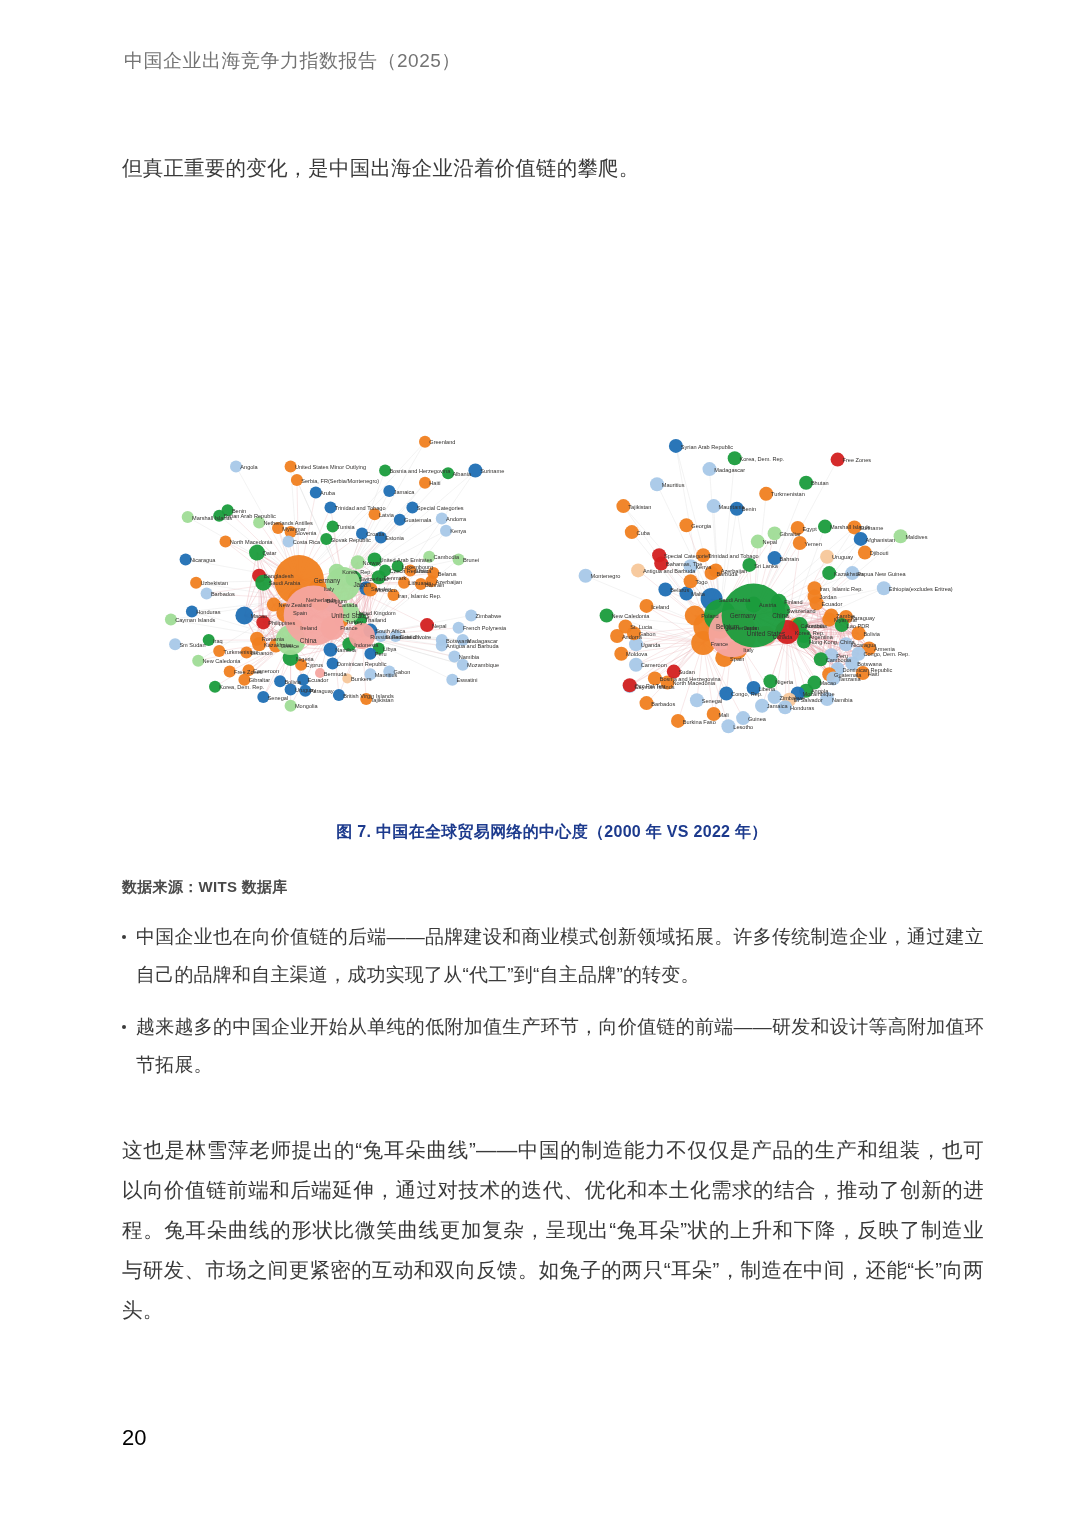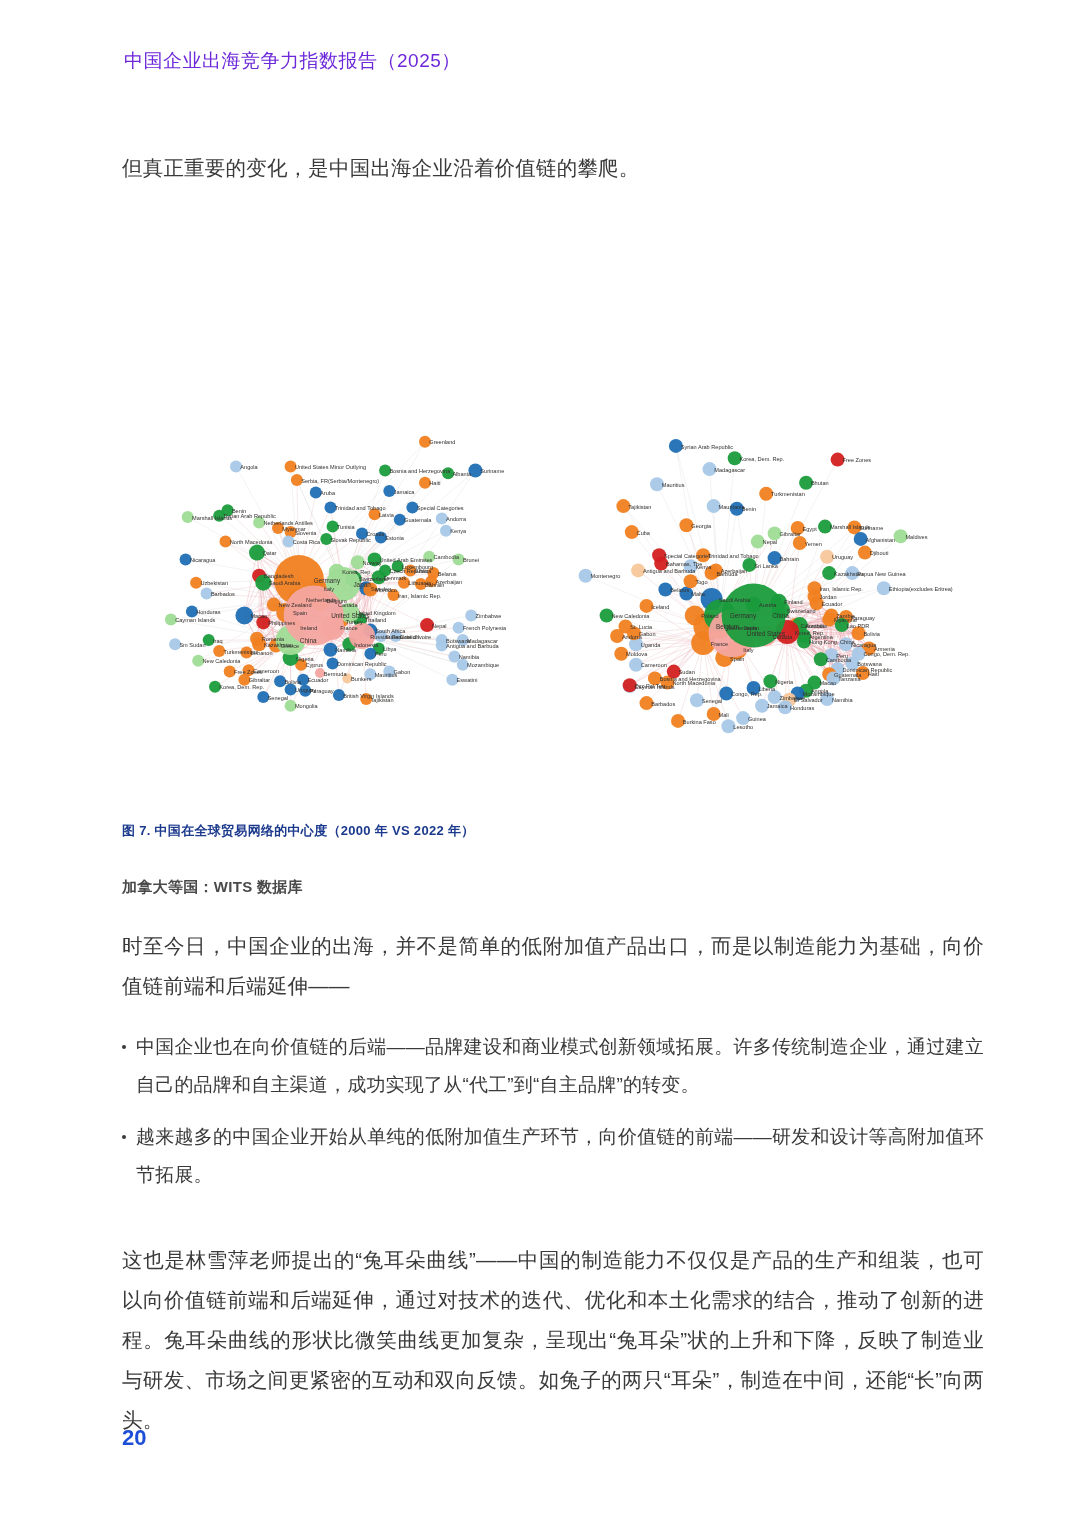--- a/index.html
+++ b/index.html
@@ -7,21 +7,21 @@
     width:1080px; height:1527px;
     background:#ffffff;
     font-family:"Liberation Sans","DejaVu Sans",sans-serif;
     position:relative;
     overflow:hidden;
   }
   .page { position:relative; width:1080px; height:1527px; background:#fff; }
 
   .running-head{
     position:absolute; left:124px; top:48px;
-    font-size:19px; color:#6d28d9; letter-spacing:.5px;
+    font-size:19px; color:#737373; letter-spacing:.5px;
     white-space:nowrap;
   }
 
   .body-col{
     position:absolute; left:122px; top:140px; width:860px;
   }
 
   p.para{
     margin:8px 0 22px 0;
     font-size:20.5px;
@@ -54,39 +54,39 @@
   .netpanel{
     position:absolute; top:0; width:420px; height:380px;
     overflow:hidden;
   }
   .netpanel.left{ left:30px; }
   .netpanel.right{ left:430px; }
   .netsvg{ display:block; }
 
   .fig-caption{
     position:absolute; left:122px; top:822px; width:860px;
-    text-align:left;
-    font-size:13px; font-weight:bold;
+    text-align:center;
+    font-size:16px; font-weight:bold;
     color:#1c3a8d;
     letter-spacing:.3px;
   }
   .fig-source{
     position:absolute; left:122px; top:878px;
     font-size:15px; font-weight:bold; color:#4a4a4a;
     letter-spacing:.3px;
   }
 
   .lower-col{
     position:absolute; left:122px; top:918px; width:862px;
   }
   .gap{ height:24px; }
 
   .page-num{
     position:absolute; left:122px; top:1425px;
-    font-size:22px; color:#1d4ed8; font-weight:700;
+    font-size:22px; color:#000000; font-weight:400;
   }
 </style>
 </head>
 <body>
 
 <div class="page">
 
   <div class="running-head">中国企业出海竞争力指数报告（2025）</div>
 
   <div class="body-col">
@@ -1381,24 +1381,23 @@
             <text x="189.7" y="93.4" font-size="5.6" font-family="&quot;Liberation Sans&quot;,&quot;DejaVu Sans&quot;,sans-serif" fill="#33312f">Benin</text>
             <text x="76.3" y="90.7" font-size="5.6" font-family="&quot;Liberation Sans&quot;,&quot;DejaVu Sans&quot;,sans-serif" fill="#33312f">Tajikistan</text>
             <text x="139.3" y="109.8" font-size="5.6" font-family="&quot;Liberation Sans&quot;,&quot;DejaVu Sans&quot;,sans-serif" fill="#33312f">Georgia</text>
             <text x="84.6" y="116.7" font-size="5.6" font-family="&quot;Liberation Sans&quot;,&quot;DejaVu Sans&quot;,sans-serif" fill="#33312f">Cuba</text>
           </g>
         </svg>
     </div>
   </div>
 
   <div class="fig-caption">图 7. 中国在全球贸易网络的中心度（2000 年 VS 2022 年）</div>
-  <div class="fig-source">加拿大等国：WITS 数据库</div>
+  <div class="fig-source">数据来源：WITS 数据库</div>
 
   <div class="lower-col">
-    <p class="para">时至今日，中国企业的出海，并不是简单的低附加值产品出口，而是以制造能力为基础，向价值链前端和后端延伸——</p>
     <p class="bullet"><span class="dot"></span><span>中国企业也在向价值链的后端——品牌建设和商业模式创新领域拓展。许多传统制造企业，通过建立自己的品牌和自主渠道，成功实现了从“代工”到“自主品牌”的转变。</span></p>
     <p class="bullet"><span class="dot"></span><span>越来越多的中国企业开始从单纯的低附加值生产环节，向价值链的前端——研发和设计等高附加值环节拓展。</span></p>
     <div class="gap"></div>
     <p class="para">这也是林雪萍老师提出的“兔耳朵曲线”——中国的制造能力不仅仅是产品的生产和组装，也可以向价值链前端和后端延伸，通过对技术的迭代、优化和本土化需求的结合，推动了创新的进程。兔耳朵曲线的形状比微笑曲线更加复杂，呈现出“兔耳朵”状的上升和下降，反映了制造业与研发、市场之间更紧密的互动和双向反馈。如兔子的两只“耳朵”，制造在中间，还能“长”向两头。</p>
   </div>
 
   <div class="page-num">20</div>
 </div>
 
 </body></html>

